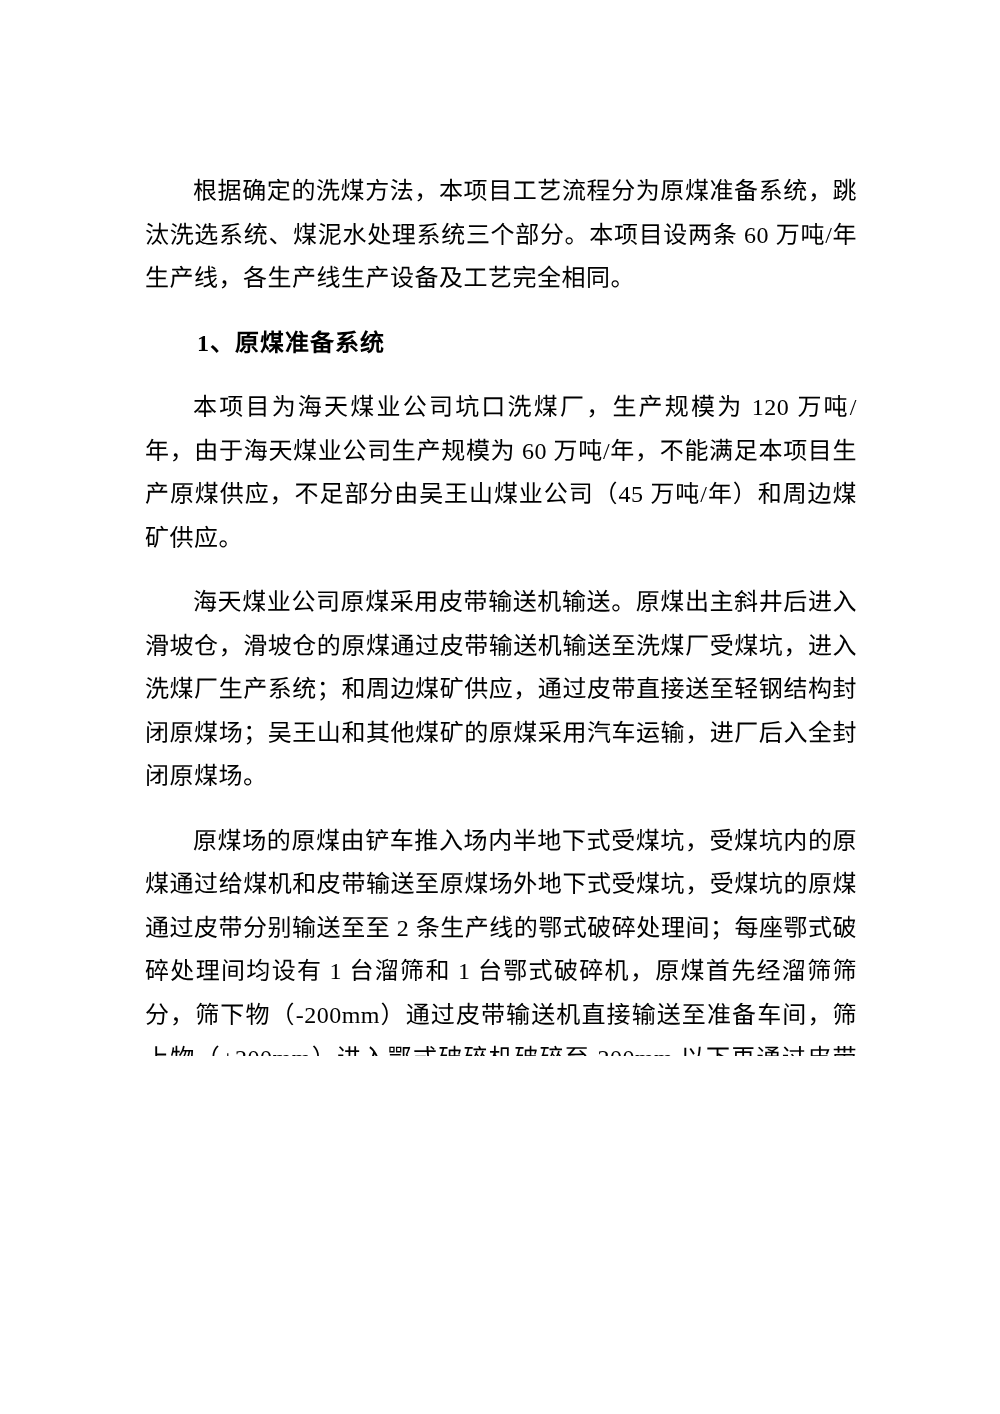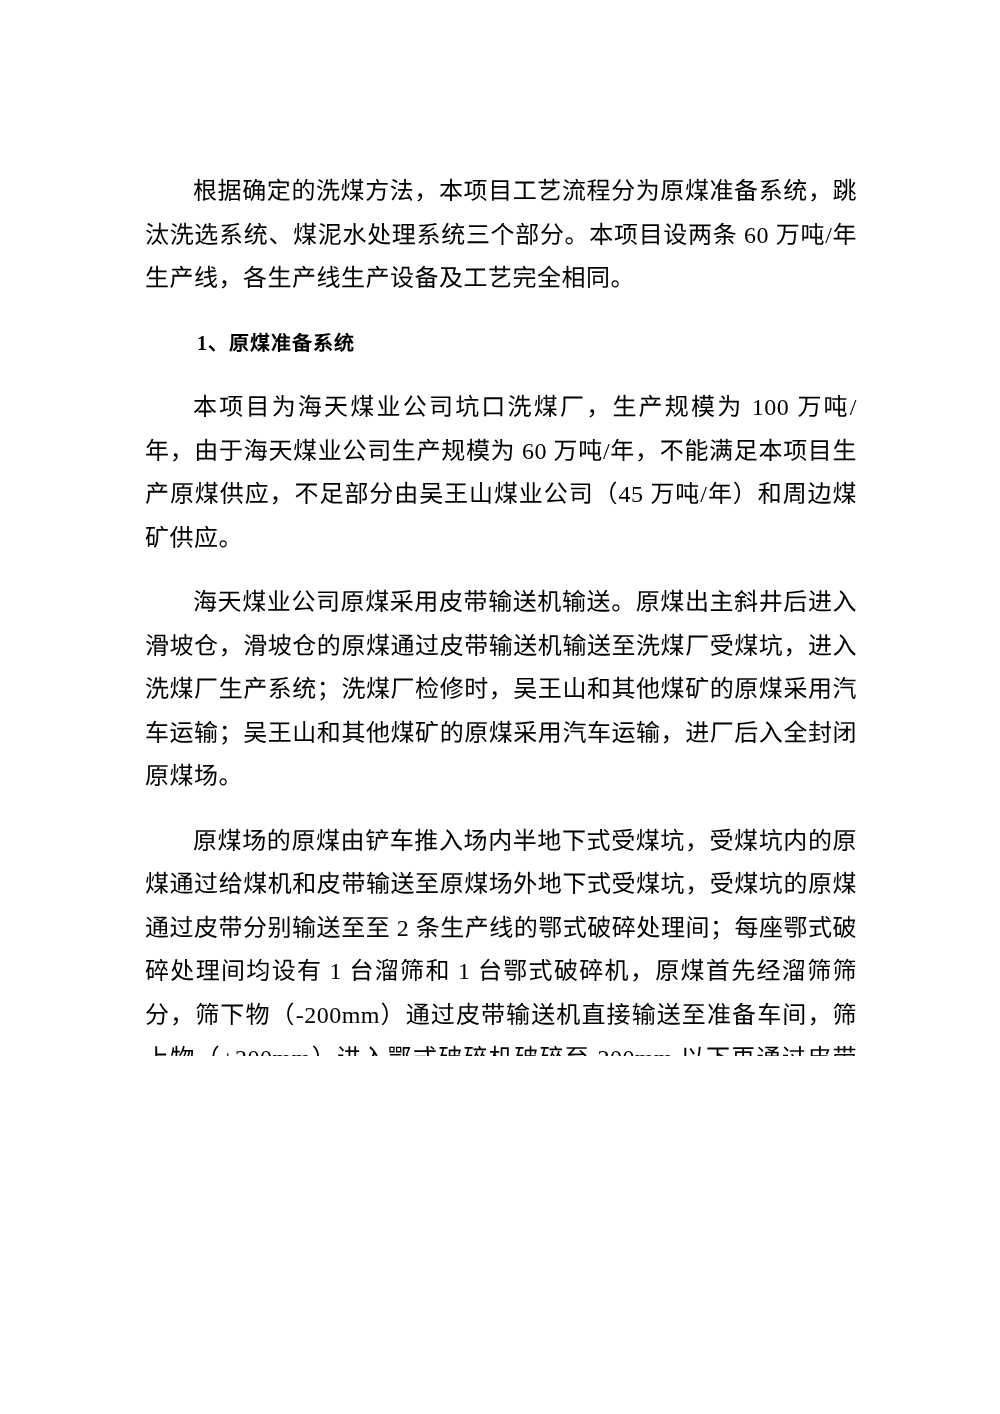--- a/index.html
+++ b/index.html
@@ -26,21 +26,21 @@
     margin: 0 0 21px 0;
     font-size: 24px;
     line-height: 43.5px;
     text-align: justify;
     text-justify: inter-character;
     text-indent: 48px;
     letter-spacing: 0.5px;
   }
   .heading-para {
     margin: 7px 0 21px 0;
-    font-size: 20px;
+    font-size: 24px;
     line-height: 43.5px;
     font-weight: bold;
     text-indent: 52px;
     letter-spacing: 1px;
   }
   .page-footer {
     position: absolute;
     left: 0;
     top: 1308px;
     width: 1000px;
@@ -56,23 +56,23 @@
 </head>
 <body>
 
 <div class="page">
   <div class="doc-body">
 
     <p class="body-para">根据确定的洗煤方法，本项目工艺流程分为原煤准备系统，跳汰洗选系统、煤泥水处理系统三个部分。本项目设两条 60 万吨/年生产线，各生产线生产设备及工艺完全相同。</p>
 
     <p class="heading-para">1、原煤准备系统</p>
 
-    <p class="body-para">本项目为海天煤业公司坑口洗煤厂，生产规模为 100 万吨/年，由于海天煤业公司生产规模为 60 万吨/年，不能满足本项目生产原煤供应，不足部分由吴王山煤业公司（45 万吨/年）和周边煤矿供应。</p>
+    <p class="body-para">本项目为海天煤业公司坑口洗煤厂，生产规模为 120 万吨/年，由于海天煤业公司生产规模为 60 万吨/年，不能满足本项目生产原煤供应，不足部分由吴王山煤业公司（45 万吨/年）和周边煤矿供应。</p>
 
-    <p class="body-para">海天煤业公司原煤采用皮带输送机输送。原煤出主斜井后进入滑坡仓，滑坡仓的原煤通过皮带输送机输送至洗煤厂受煤坑，进入洗煤厂生产系统；洗煤厂检修时，吴王山和其他煤矿的原煤采用汽车运输；吴王山和其他煤矿的原煤采用汽车运输，进厂后入全封闭原煤场。</p>
+    <p class="body-para">海天煤业公司原煤采用皮带输送机输送。原煤出主斜井后进入滑坡仓，滑坡仓的原煤通过皮带输送机输送至洗煤厂受煤坑，进入洗煤厂生产系统；和周边煤矿供应，通过皮带直接送至轻钢结构封闭原煤场；吴王山和其他煤矿的原煤采用汽车运输，进厂后入全封闭原煤场。</p>
 
     <p class="body-para">原煤场的原煤由铲车推入场内半地下式受煤坑，受煤坑内的原煤通过给煤机和皮带输送至原煤场外地下式受煤坑，受煤坑的原煤通过皮带分别输送至至 2 条生产线的鄂式破碎处理间；每座鄂式破碎处理间均设有 1 台溜筛和 1 台鄂式破碎机，原煤首先经溜筛筛分，筛下物（-200mm）通过皮带输送机直接输送至准备车间，筛上物（+200mm）进入鄂式破碎机破碎至 200mm 以下再通过皮带输送机输送至各自生产线对辊破碎车间；对辊破碎车间内设1台筛分机和1台对辊破碎机，进入车间的原煤先经筛分机筛分，将原煤进一步筛分成+80mm 和-80mm 两种产品，筛下物通过皮带输送机进入各条生产线洗煤机主厂房，筛上物进入对辊破碎机，破碎至 80mm 以下，再进入主厂房进行洗选。</p>
 
     <p class="heading-para">8、洗选系统</p>
 
   </div>
 
   <div class="page-footer">
     <span class="page-number">5</span>
   </div>

